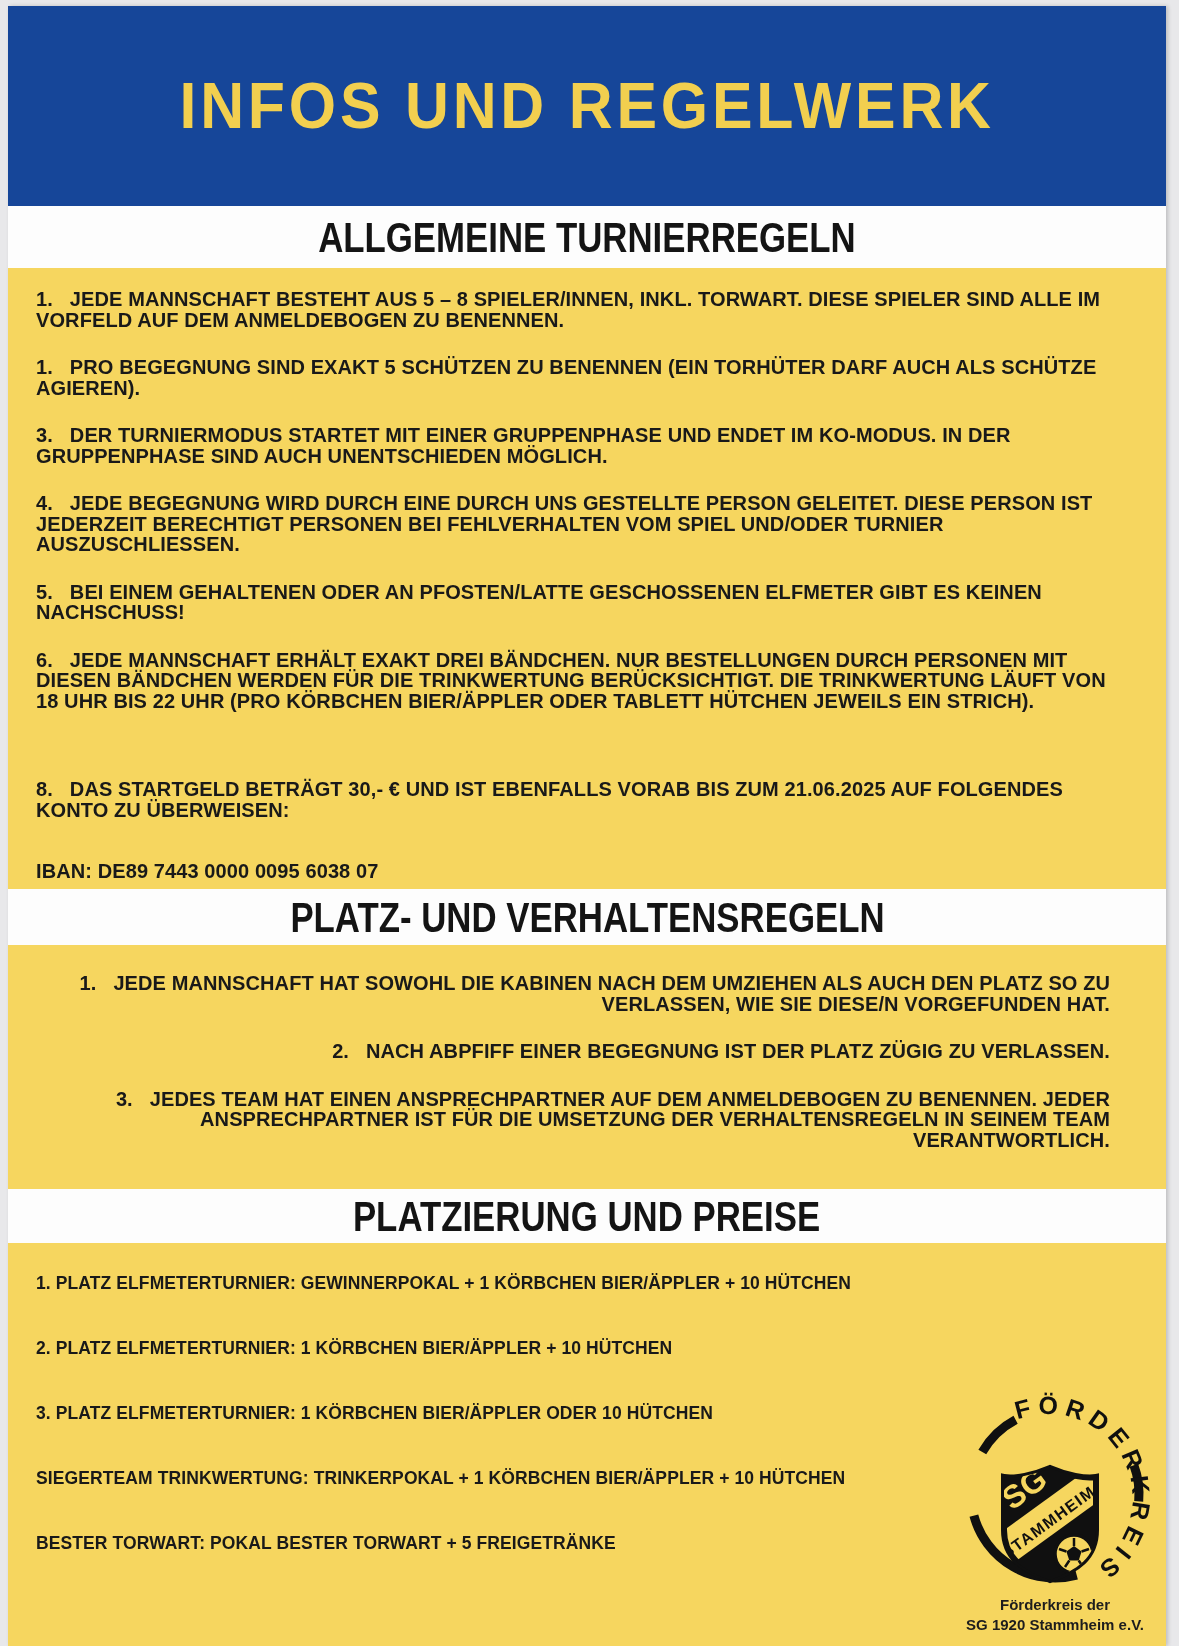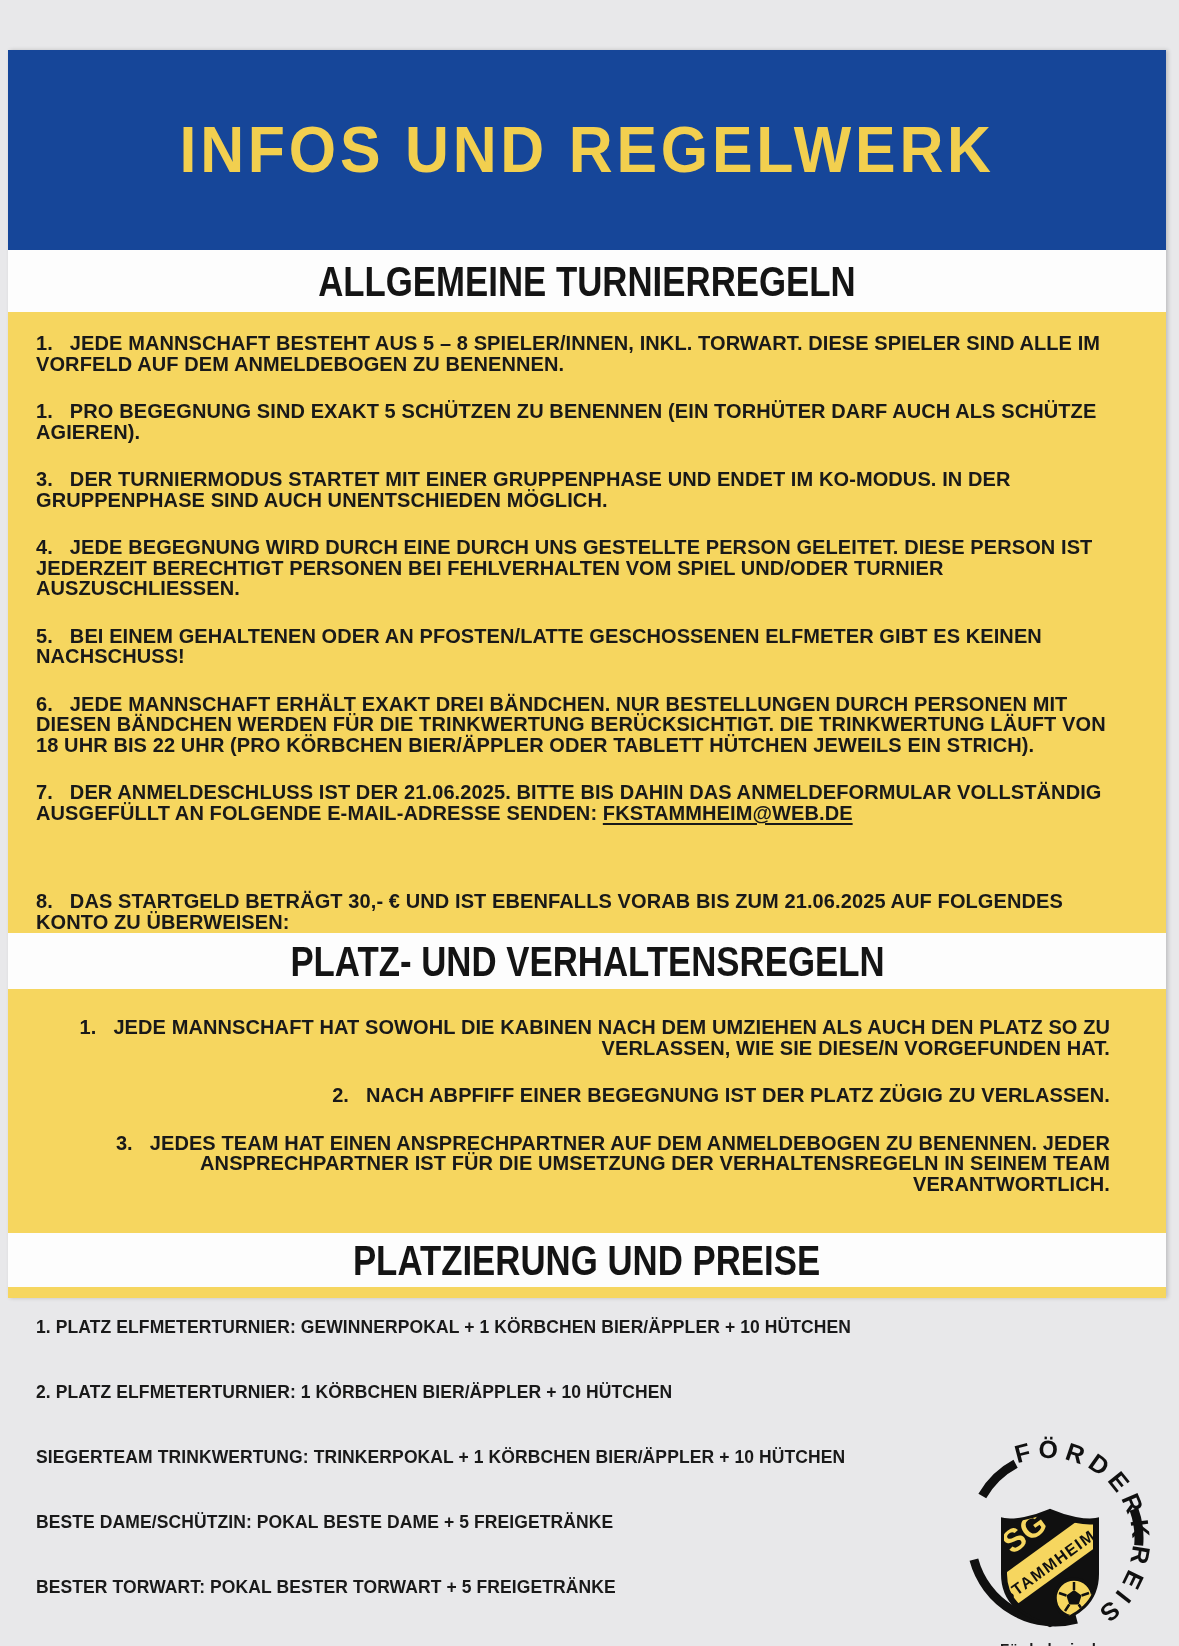--- a/index.html
+++ b/index.html
@@ -3,24 +3,23 @@
 <meta charset="utf-8">
 <style>
   html,body{margin:0;padding:0;}
   body{
     width:1179px;height:1646px;position:relative;overflow:hidden;
     background:#e8e8ea;
     font-family:"Liberation Sans",sans-serif;
     -webkit-font-smoothing:antialiased;
   }
   .page{
-    position:absolute;left:8px;top:6px;width:1158px;height:1248px;
+    position:absolute;left:8px;top:6px;width:1158px;height:1640px;
     background:#f6d65f;
     box-shadow:2px 0 4px rgba(0,0,0,.18);
-    margin-top:44px;
   }
   
   .header{
     height:200px;background:#164699;
     display:flex;flex-direction:column;align-items:center;justify-content:center;
   }
   .title{
     color:#f2cf4f;font-weight:bold;font-size:64px;letter-spacing:4px;
     transform:scaleX(.95);white-space:nowrap;line-height:1;
   }
@@ -75,21 +74,20 @@
   <div class="band band1">
     <span class="band-title">ALLGEMEINE TURNIERREGELN</span>
   </div>
   <section class="sec sec1">
     <p class="rule">1.   JEDE MANNSCHAFT BESTEHT AUS 5 – 8 SPIELER/INNEN, INKL. TORWART. DIESE SPIELER SIND ALLE IM VORFELD AUF DEM ANMELDEBOGEN ZU BENENNEN.</p>
     <p class="rule">1.   PRO BEGEGNUNG SIND EXAKT 5 SCHÜTZEN ZU BENENNEN (EIN TORHÜTER DARF AUCH ALS SCHÜTZE AGIEREN).</p>
     <p class="rule">3.   DER TURNIERMODUS STARTET MIT EINER GRUPPENPHASE UND ENDET IM KO-MODUS. IN DER GRUPPENPHASE SIND AUCH UNENTSCHIEDEN MÖGLICH.</p>
     <p class="rule">4.   JEDE BEGEGNUNG WIRD DURCH EINE DURCH UNS GESTELLTE PERSON GELEITET. DIESE PERSON IST JEDERZEIT BERECHTIGT PERSONEN BEI FEHLVERHALTEN VOM SPIEL UND/ODER TURNIER AUSZUSCHLIESSEN.</p>
     <p class="rule">5.   BEI EINEM GEHALTENEN ODER AN PFOSTEN/LATTE GESCHOSSENEN ELFMETER GIBT ES KEINEN NACHSCHUSS!</p>
     <p class="rule">6.   JEDE MANNSCHAFT ERHÄLT EXAKT DREI BÄNDCHEN. NUR BESTELLUNGEN DURCH PERSONEN MIT DIESEN BÄNDCHEN WERDEN FÜR DIE TRINKWERTUNG BERÜCKSICHTIGT. DIE TRINKWERTUNG LÄUFT VON 18 UHR BIS 22 UHR (PRO KÖRBCHEN BIER/ÄPPLER ODER TABLETT HÜTCHEN JEWEILS EIN STRICH).</p>
-    <p class="rule"><span>7.   DER ANMELDESCHLUSS IST DER 21.06.2025. BITTE BIS DAHIN DAS ANMELDEFORMULAR VOLLSTÄNDIG AUSGEFÜLLT AN FOLGENDE E-MAIL-ADRESSE SENDEN: </span><a class="email" href="#">FKSTAMMHEIM@WEB.DE</a></p>
     <p class="rule">
       <span class="rule-block">8.   DAS STARTGELD BETRÄGT 30,- € UND IST EBENFALLS VORAB BIS ZUM 21.06.2025 AUF FOLGENDES KONTO ZU ÜBERWEISEN:</span>
       <span class="rule-block">IBAN: DE89 7443 0000 0095 6038 07</span>
       
     </p>
   </section>
 
   <div class="band band2">
     <span class="band-title">PLATZ- UND VERHALTENSREGELN</span>
   </div>
@@ -98,22 +96,22 @@
     <p class="rule">2.   NACH ABPFIFF EINER BEGEGNUNG IST DER PLATZ ZÜGIG ZU VERLASSEN.</p>
     <p class="rule">3.   JEDES TEAM HAT EINEN ANSPRECHPARTNER AUF DEM ANMELDEBOGEN ZU BENENNEN. JEDER ANSPRECHPARTNER IST FÜR DIE UMSETZUNG DER VERHALTENSREGELN IN SEINEM TEAM VERANTWORTLICH.</p>
   </section>
 
   <div class="band band3">
     <span class="band-title">PLATZIERUNG UND PREISE</span>
   </div>
   <section class="sec sec3">
     <p class="prize">1. PLATZ ELFMETERTURNIER: GEWINNERPOKAL + 1 KÖRBCHEN BIER/ÄPPLER + 10 HÜTCHEN</p>
     <p class="prize">2. PLATZ ELFMETERTURNIER: 1 KÖRBCHEN BIER/ÄPPLER + 10 HÜTCHEN</p>
+    <p class="prize">3. PLATZ ELFMETERTURNIER: 1 KÖRBCHEN BIER/ÄPPLER ODER 10 HÜTCHEN</p>
     <p class="prize">SIEGERTEAM TRINKWERTUNG: TRINKERPOKAL + 1 KÖRBCHEN BIER/ÄPPLER + 10 HÜTCHEN</p>
-    <p class="prize">BESTE DAME/SCHÜTZIN: POKAL BESTE DAME + 5 FREIGETRÄNKE</p>
     <p class="prize">BESTER TORWART: POKAL BESTER TORWART + 5 FREIGETRÄNKE</p>
   </section>
 
   <div class="logo">
     <svg width="230" height="268" viewBox="0 0 230 268">
       <defs>
         <path id="arcTextPath" d="M63.8,53.2 A84,84 0 0 1 154,194.7" fill="none"></path>
         <clipPath id="shieldClip">
           <path d="M0,-56 C16,-49 36,-45 46,-47 L46,6 C46,34 27,46 0,56 C-27,46 -46,34 -46,6 L-46,-47 C-36,-45 -16,-49 0,-56 Z" transform="translate(107,152)"></path>
         </clipPath>

